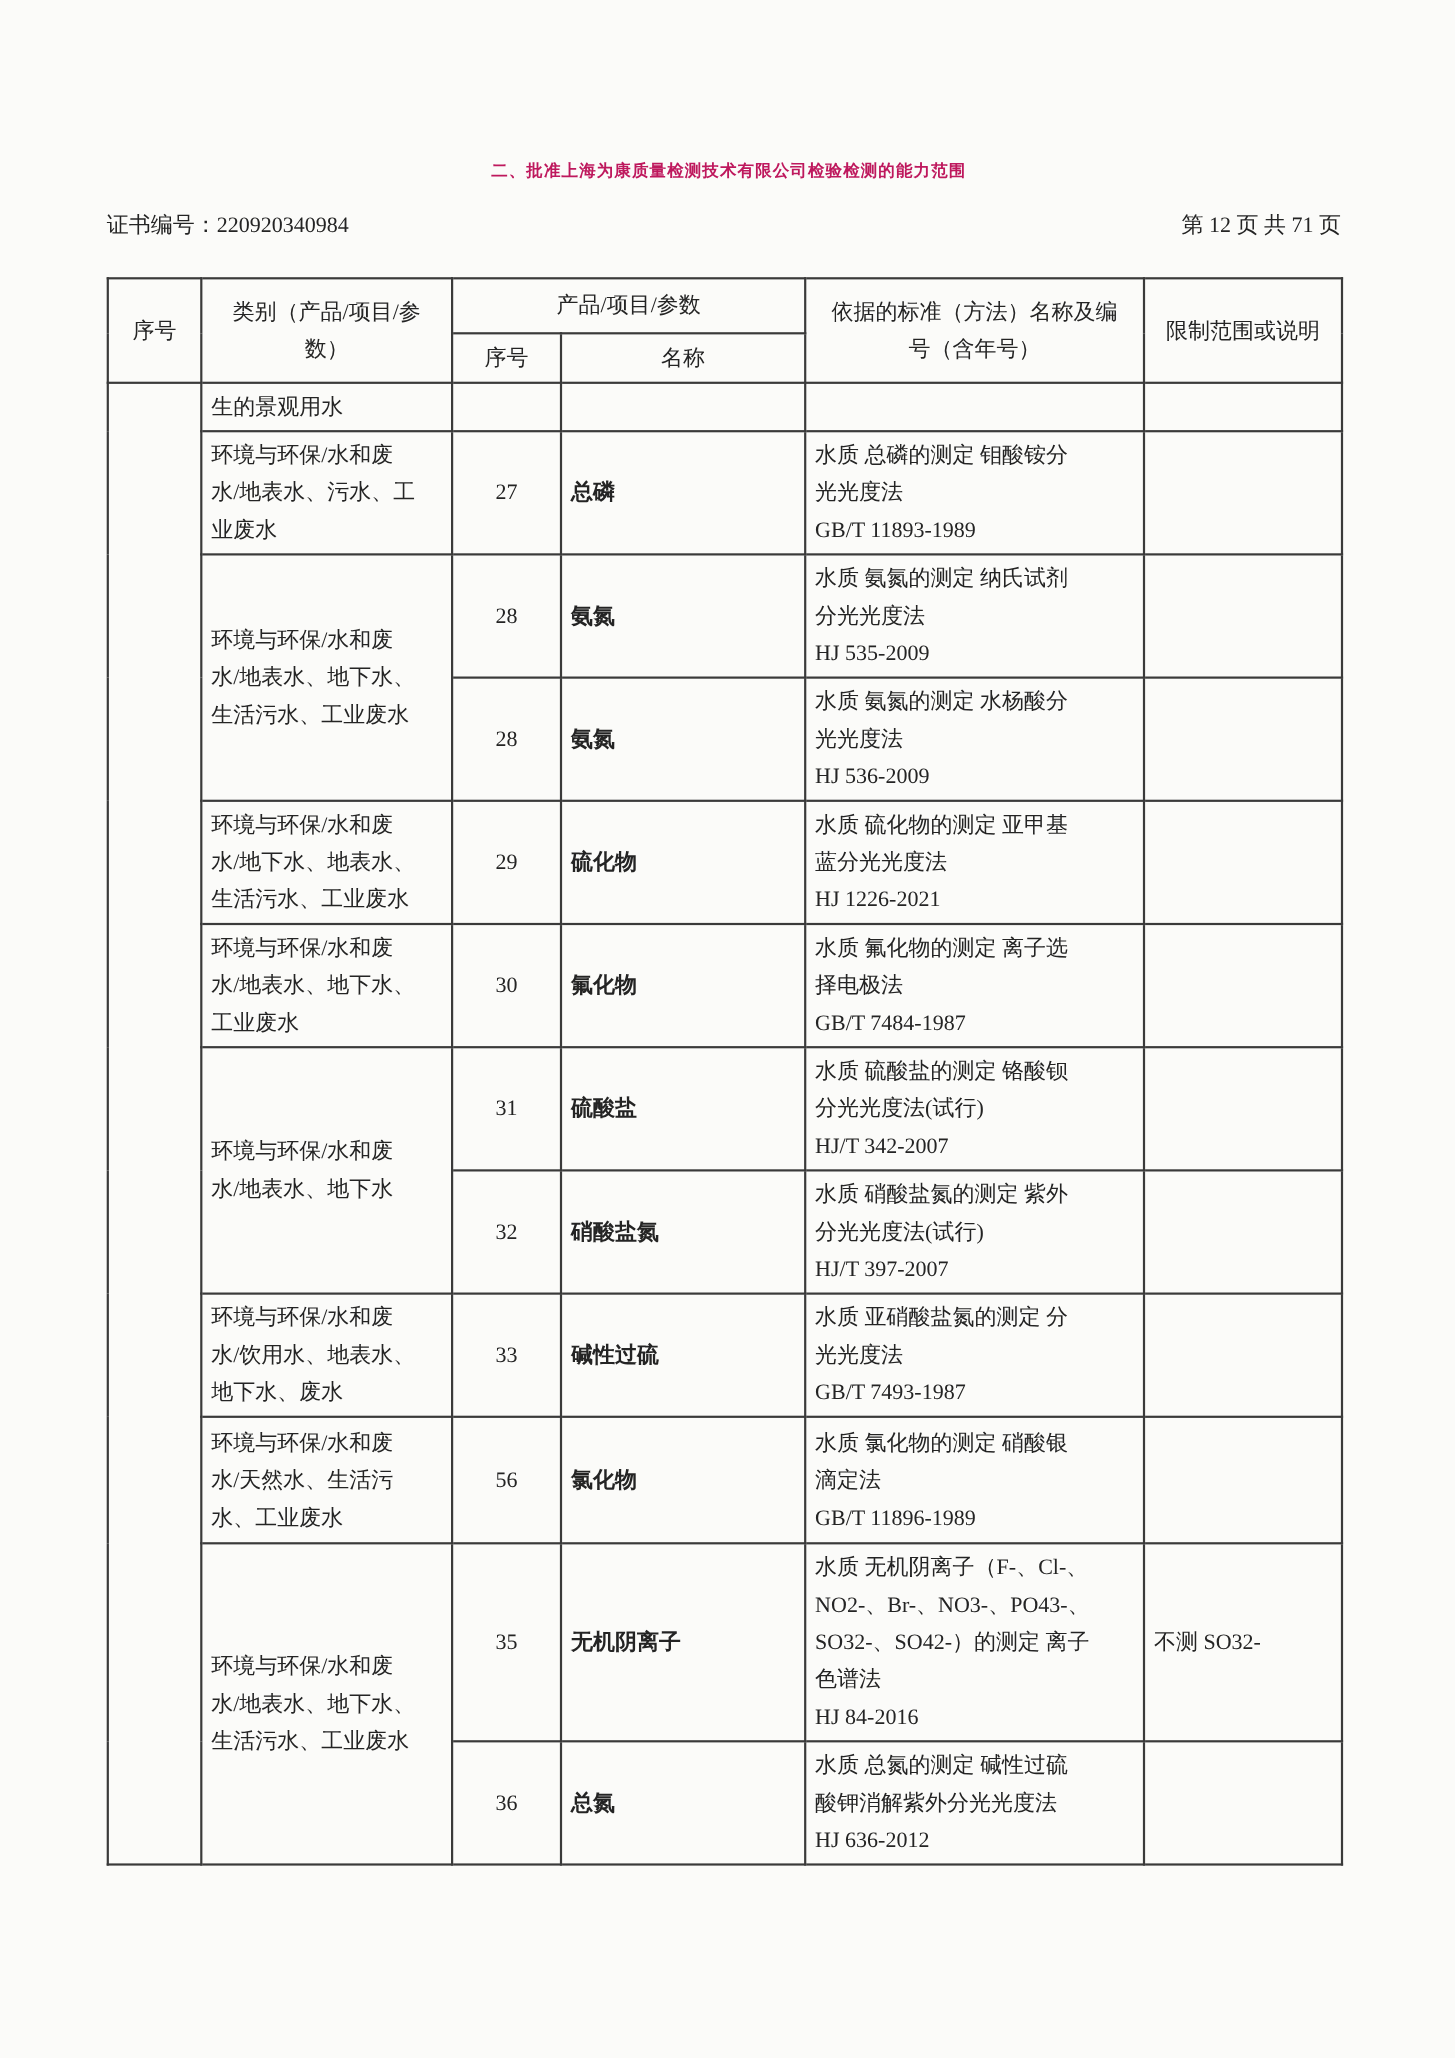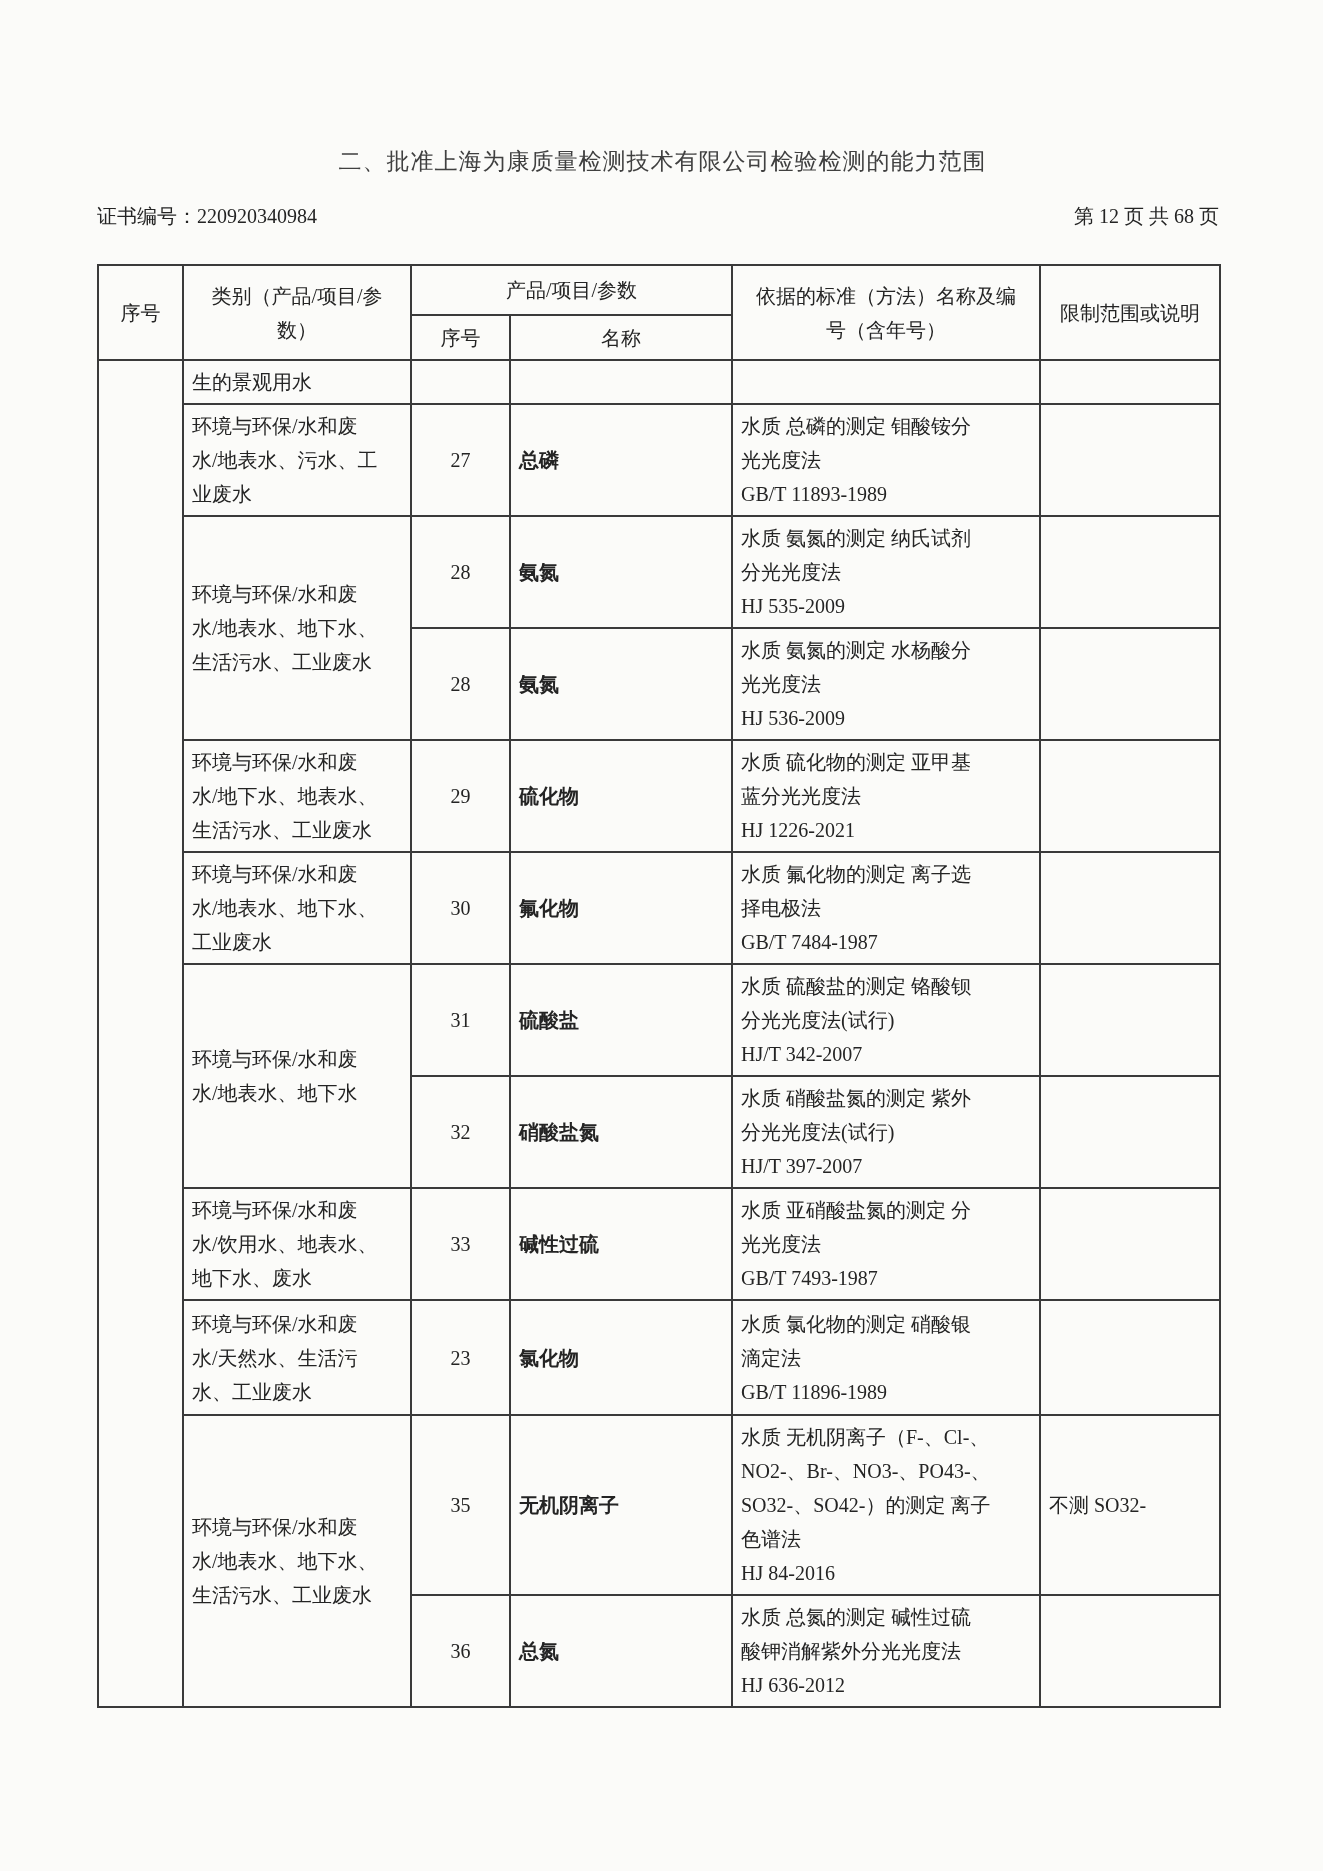--- a/index.html
+++ b/index.html
@@ -11,24 +11,24 @@
     overflow:hidden;
   }
   .page{
     box-sizing:border-box;
     width:1323px;height:1871px;
     padding:146px 95px 0 97px;
     position:relative;
   }
   .doc-title{
     text-align:center;
-    font-size:23px;
-    font-weight:normal;
+    font-size:15px;
+    font-weight:bold;
     letter-spacing:1px;
-    color:#404040;
+    color:#be185d;
     margin:0 0 26px 0;
   }
   .meta-row{
     width:1122px;
     display:flex;
     justify-content:space-between;
     align-items:baseline;
     font-size:20px;
     color:#242424;
     margin-bottom:34px;
@@ -65,21 +65,21 @@
 </style>
 </head>
 <body>
 
 <div class="page">
 
   <div class="doc-title">二、批准上海为康质量检测技术有限公司检验检测的能力范围</div>
 
   <div class="meta-row">
     <span>证书编号：220920340984</span>
-    <span>第 12 页 共 68 页</span>
+    <span>第 12 页 共 71 页</span>
   </div>
 
 
   <table class="cap">
     <colgroup>
       <col style="width:85px">
         <col style="width:228px">
         <col style="width:99px">
       <col style="width:222px">
         <col style="width:308px">
@@ -194,21 +194,21 @@
       <td class="std">水质 亚硝酸盐氮的测定 分
 光光度法
 GB/T 7493-1987</td>
       <td class="lim"></td>
     </tr>
 
     <tr style="height:115px">
       <td class="cat">环境与环保/水和废
 水/天然水、生活污
 水、工业废水</td>
-      <td class="center">23</td>
+      <td class="center">56</td>
       <td class="nm">氯化物</td>
       <td class="std">水质 氯化物的测定 硝酸银
 滴定法
 GB/T 11896-1989</td>
       <td class="lim"></td>
     </tr>
 
     <tr style="height:162px">
       <td class="cat" rowspan="2">环境与环保/水和废
 水/地表水、地下水、

